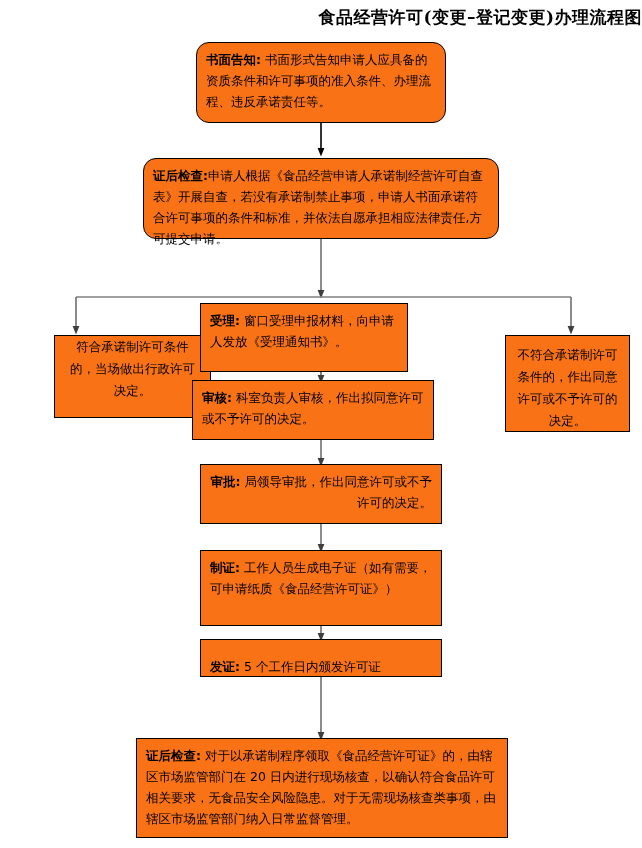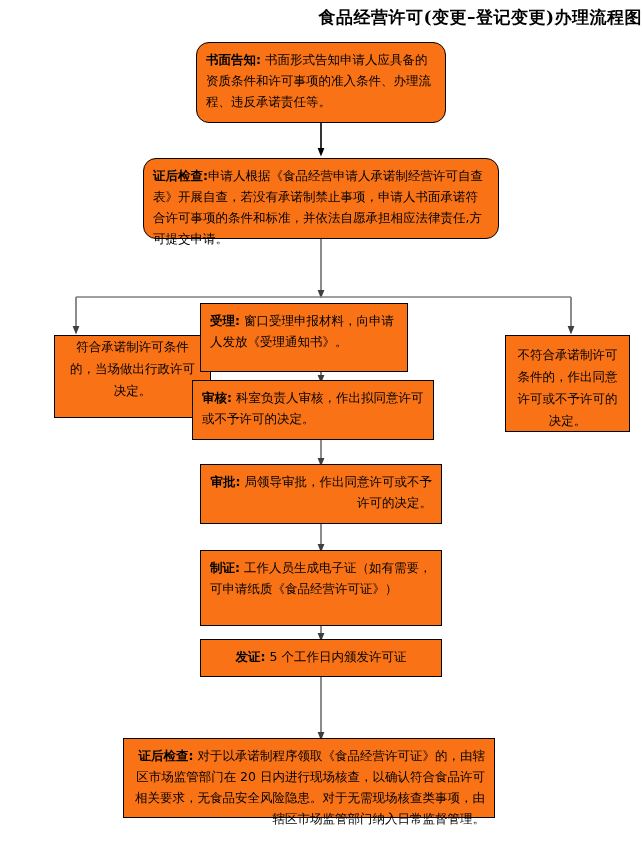--- a/index.html
+++ b/index.html
@@ -139,19 +139,19 @@
 </div>
 
 <div class="node" style="left:200px; top:464px; width:242px; height:60px;text-align:right;">
   <p><span class="lbl">审批:</span><span class="txt"> 局领导审批，作出同意许可或不予许可的决定。</span></p>
 </div>
 
 <div class="node" style="left:200px; top:550px; width:242px; height:76px;">
   <p><span class="lbl">制证:</span><span class="txt"> 工作人员生成电子证（如有需要，可申请纸质《食品经营许可证》）</span></p>
 </div>
 
-<div class="node" style="left:200px; top:639px; width:242px; height:38px; padding-top:6px;text-align:center;">
+<div class="node" style="left:200px; top:639px; width:242px; height:38px; padding-top:16px;">
   <p><span class="lbl">发证:</span><span class="txt"> 5 个工作日内颁发许可证</span></p>
 </div>
 
-<div class="node" style="left:123px; top:738px; width:372px; height:80px;text-align:right;">
+<div class="node" style="left:136px; top:738px; width:372px; height:100px;">
   <p><span class="lbl">证后检查:</span><span class="txt"> 对于以承诺制程序领取《食品经营许可证》的，由辖区市场监管部门在 20 日内进行现场核查，以确认符合食品许可相关要求，无食品安全风险隐患。对于无需现场核查类事项，由辖区市场监管部门纳入日常监督管理。</span></p>
 </div>
 
 </body></html>

